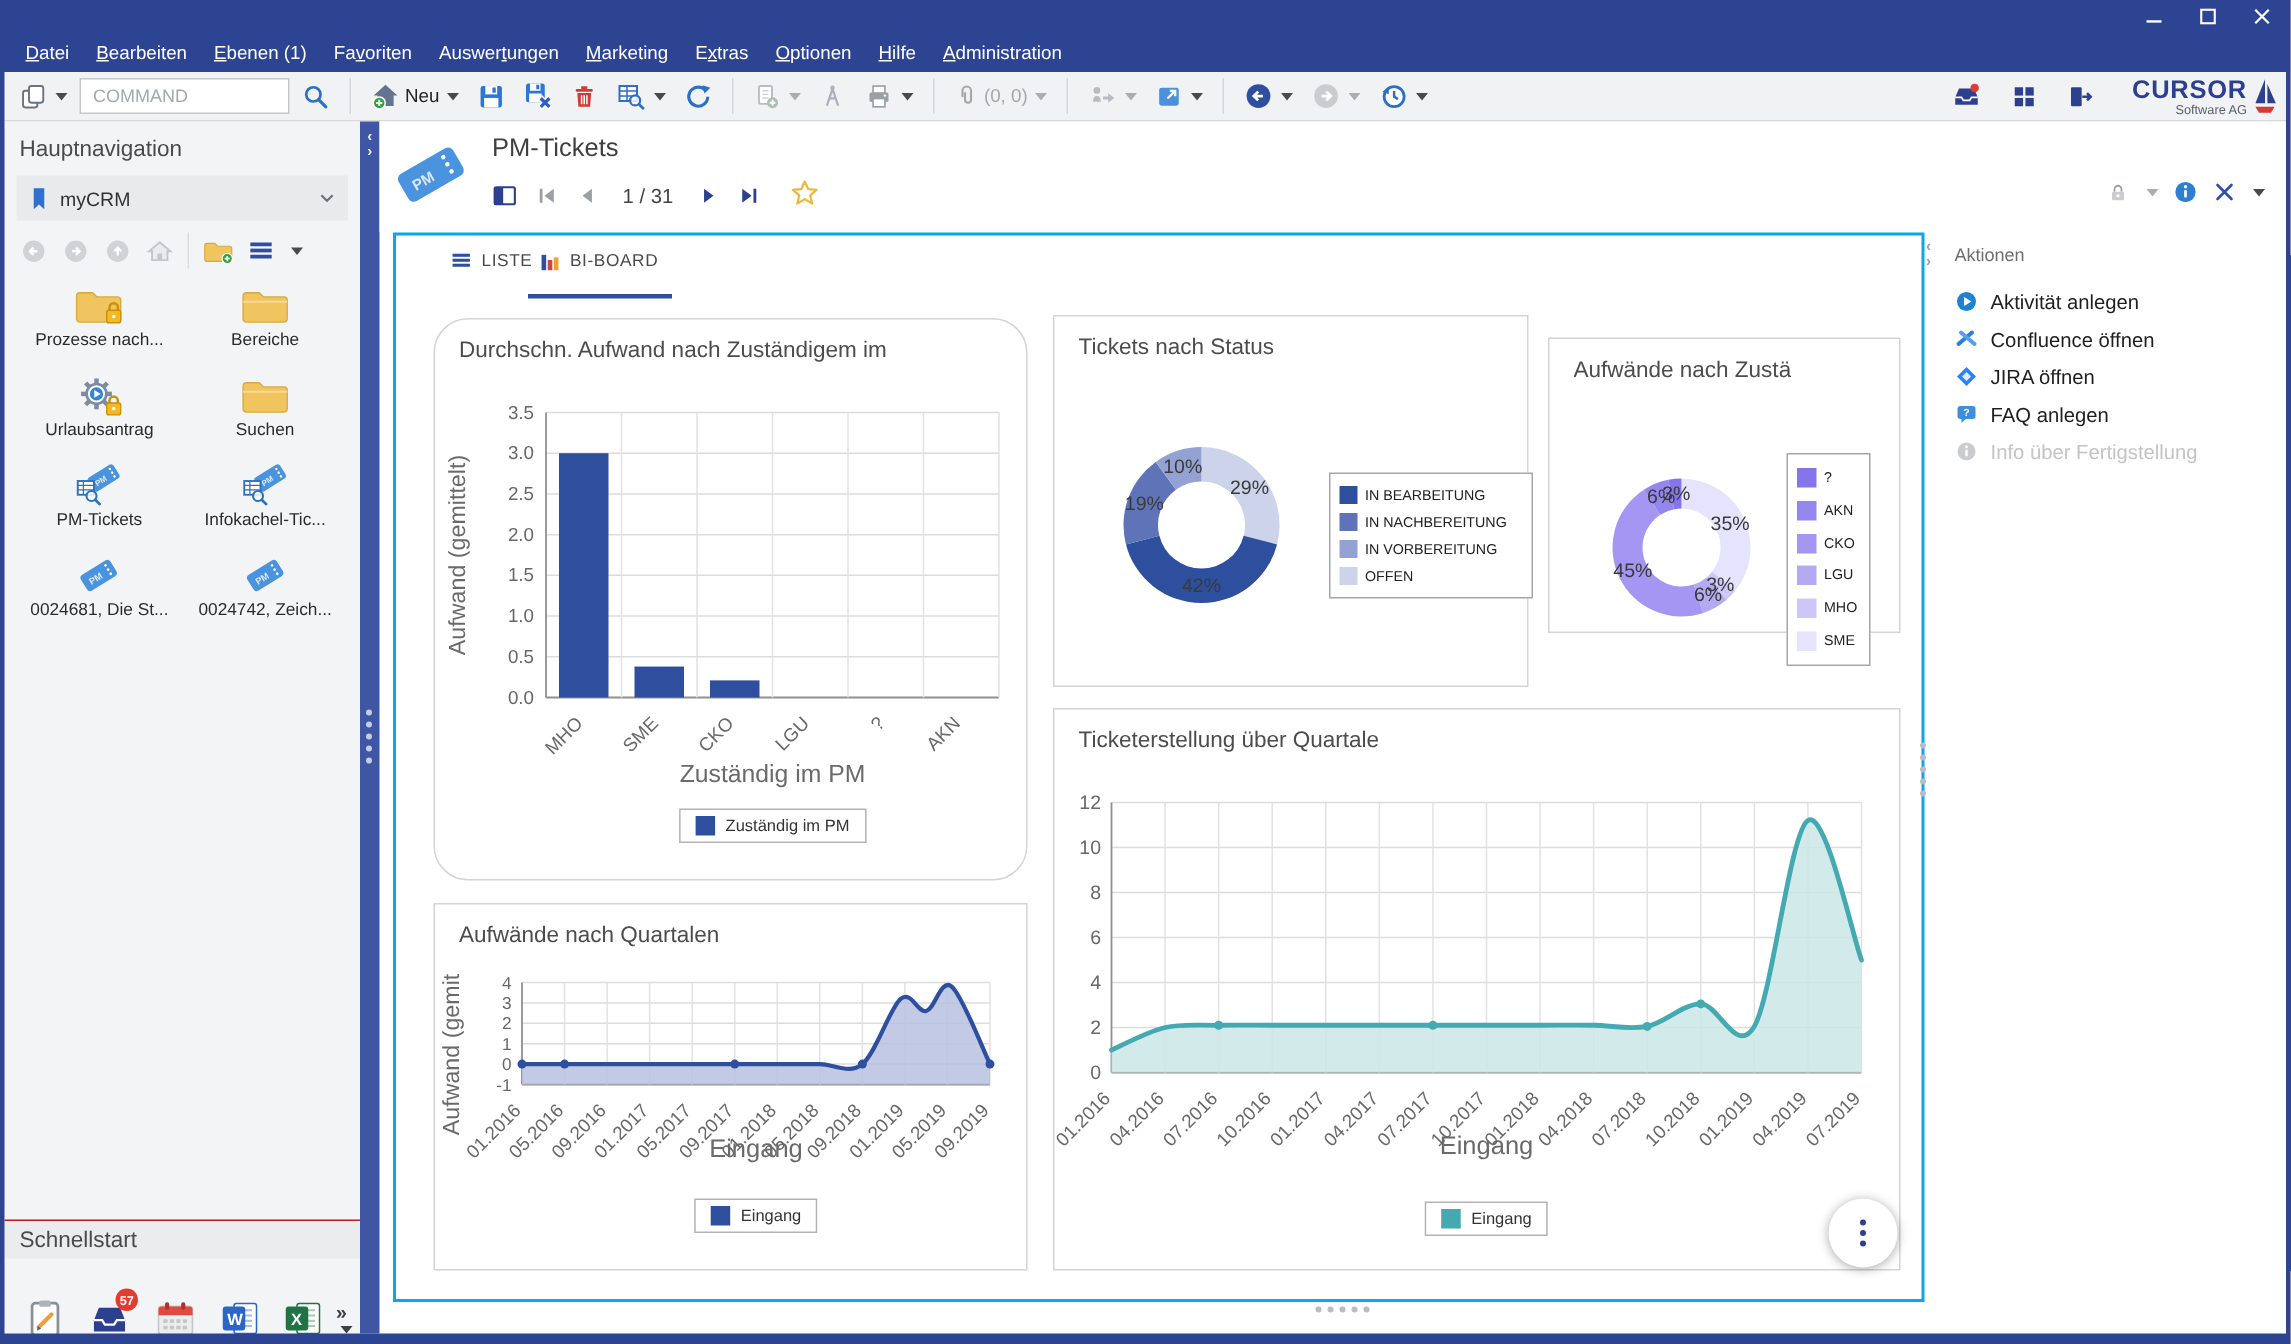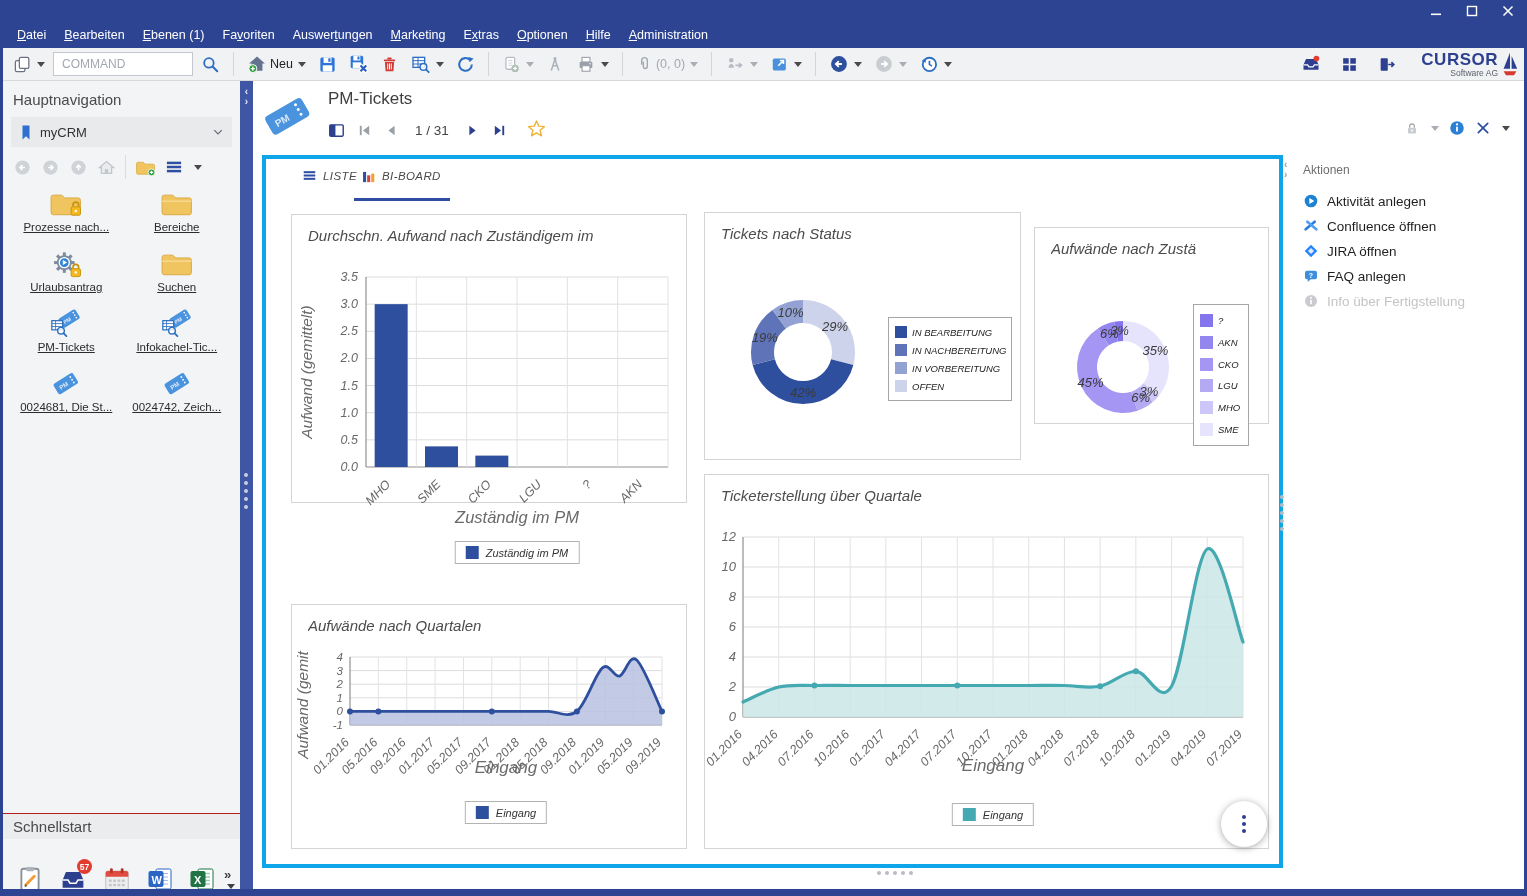--- a/index.html
+++ b/index.html
@@ -40,21 +40,21 @@
 
   
   .sidebar { position:absolute; left:3px; top:81px; width:237px; height:808px; background:#f3f4f5; }
   .sb-title { position:absolute; left:10px; top:10px; font-size:15px; color:#4a4a4a; }
   .sb-ws { position:absolute; left:8px; top:36px; width:221px; height:30px; background:#e9eaec; display:flex; align-items:center; padding:0 8px; gap:7px; }
   .sb-ws .lbl { font-size:13px; color:#333; flex:1; }
   .sb-nav { position:absolute; left:10px; top:72px; width:218px; height:28px; display:flex; align-items:center; gap:9px; }
   .sb-grid { position:absolute; left:8px; top:104px; width:221px; display:grid; grid-template-columns:1fr 1fr; row-gap:4px; }
   .sb-cell { height:56px; display:flex; flex-direction:column; align-items:center; justify-content:flex-start; padding-top:2px; cursor:default; }
   .sb-cell .ic { height:34px; }
-  .sb-cell .lbl { font-size:11.5px; color:#2b2b2b; margin-top:0; white-space:nowrap;text-decoration:underline; }
+  .sb-cell .lbl { font-size:11.5px; color:#2b2b2b; margin-top:0; white-space:nowrap; }
   .qs-head { position:absolute; left:0; top:732px; width:237px; height:26px; background:#ebecee; border-top:1px solid #b91c1c;
              font-size:15px; color:#4a4a4a; display:flex; align-items:center; padding-left:10px; }
   .qs-row { position:absolute; left:0; top:779px; width:212px; height:38px; display:flex; align-items:center; padding-left:14px; gap:8px; }
   .qs-item { position:relative; width:30px; height:30px; display:flex; align-items:center; justify-content:center; }
   .qs-sep { width:1px; height:24px; background:#dcdddf; }
   .qs-badge { position:absolute; right:-5px; top:-5px; min-width:15px; height:15px; border-radius:8px; background:#e23b30;
               color:#fff; font-size:8.5px; font-weight:bold; display:flex; align-items:center; justify-content:center; padding:0 2px; }
 
   
   .vsplit { position:absolute; left:240px; top:81px; width:13px; height:808px; background:#3e56a4; }
@@ -64,21 +64,21 @@
 
   
   .rec-head { position:absolute; left:253px; top:81px; width:1271px; height:74px; background:#fff; }
   .rec-title { position:absolute; left:75px; top:8px; font-size:17px; color:#3f3f3f; }
   .rec-ticket { position:absolute; left:8px; top:14px; }
   .pag { position:absolute; left:75px; top:38px; display:flex; align-items:flex-end; gap:12px; }
   .pag .txt { font-size:13.5px; color:#444; margin:0 4px; }
   .rec-tools { position:absolute; right:14px; top:38px; display:flex; align-items:center; gap:9px; }
 
   
-  .frame { position:absolute; left:262px; top:155px; width:1021px; height:713px; background:#fff; border:4px solid #0ea5e9;font-style:italic; }
+  .frame { position:absolute; left:262px; top:155px; width:1021px; height:713px; background:#fff; border:2px solid #0ea5e9; }
   .tabs { position:absolute; left:0; top:0; width:100%; height:44px; }
   .tab { position:absolute; top:10px; display:flex; align-items:center; gap:6px; font-size:11.5px; letter-spacing:.4px; color:#4a4a4a; cursor:default; }
   .tab-underline { position:absolute; top:39px; height:3px; background:#2d4ea3; }
   .panel { position:absolute; border:1px solid #d4d4d4; background:#fff; }
   .ptitle { position:absolute; left:16px; top:12px; font-size:15px; color:#4c4c4c; white-space:nowrap; overflow:hidden; max-width:92%; }
   .panel svg.chart { position:absolute; left:0; top:0; }
   .axis-legend { position:absolute; transform:translateX(-50%); border:1px solid #b3b3b3; background:#fff;
                  display:flex; align-items:center; gap:7px; padding:4px 10px; font-size:11px; color:#333; white-space:nowrap; }
   .axis-legend .sq { width:13px; height:13px; flex:0 0 auto; }
   .donut-legend { position:absolute; border:1px solid #a6a6a6; background:#fff; display:flex; flex-direction:column; justify-content:space-around; padding:5px 6px; }
@@ -712,21 +712,21 @@
             <svg width="15" height="14" viewBox="0 0 22 20">
               <rect x="3" y="4" width="4.5" height="15" fill="#2d4ea3"></rect>
               <rect x="9" y="9" width="4.5" height="10" fill="#d6433c"></rect>
               <rect x="15" y="6.5" width="4.5" height="12.5" fill="#f0a22e"></rect>
             </svg>
           </span>
           <span>BI-BOARD</span>
         </div>
         <div class="tab-underline" style="left: 88px; width: 96px;"></div>
       </div>
-    <div class="panel" style="left:25px; top:55px; width:396px; height:289px;">
+    <div class="panel" style="left:25px; top:55px; width:396px; height:375px;border-radius:23px;">
         <div class="ptitle">Durchschn. Aufwand nach Zuständigem im</div>
         <svg class="chart" width="394" height="373">
           <line x1="74" y1="252" x2="376" y2="252" stroke="#909090" stroke-width="1.2"></line>
           <text x="66" y="256" font-size="12.5" fill="#686868" text-anchor="end">0.0</text>
           <line x1="74" y1="224.85714285714286" x2="376" y2="224.85714285714286" stroke="#dcdcdc" stroke-width="1"></line>
           <text x="66" y="228.85714285714286" font-size="12.5" fill="#686868" text-anchor="end">0.5</text>
           <line x1="74" y1="197.71428571428572" x2="376" y2="197.71428571428572" stroke="#dcdcdc" stroke-width="1"></line>
           <text x="66" y="201.71428571428572" font-size="12.5" fill="#686868" text-anchor="end">1.0</text>
           <line x1="74" y1="170.57142857142856" x2="376" y2="170.57142857142856" stroke="#dcdcdc" stroke-width="1"></line>
           <text x="66" y="174.57142857142856" font-size="12.5" fill="#686868" text-anchor="end">1.5</text>
@@ -767,21 +767,21 @@
         <svg class="chart" width="315" height="246">
           <path d="M 98 87 A 52 52 0 0 1 148.36632437868883 151.93187413257243 L 126.0889116727303 146.2120067277808 A 29 29 0 0 0 98 110 Z" fill="#ccd3ea"></path>
           <path d="M 148.36632437868883 151.93187413257243 A 52 52 0 0 1 47.63367562131119 151.9318741325725 L 69.91108832726971 146.21200672778082 A 29 29 0 0 0 126.0889116727303 146.2120067277808 Z" fill="#2e4f9e"></path>
           <path d="M 47.63367562131119 151.9318741325725 A 52 52 0 0 1 67.43516688079139 96.93111629250274 L 80.95422768351827 115.53850716312652 A 29 29 0 0 0 69.91108832726971 146.21200672778082 Z" fill="#5f74b8"></path>
           <path d="M 67.43516688079139 96.93111629250274 A 52 52 0 0 1 97.99999999999999 87 L 98 110 A 29 29 0 0 0 80.95422768351827 115.53850716312652 Z" fill="#93a2d2"></path>
           <text x="130.00127800121547" y="118.17726432705444" font-size="13" fill="#3a3a3a" text-anchor="middle">29%</text>
           <text x="98.00000000000003" y="183.5" font-size="13" fill="#3a3a3a" text-anchor="middle">42%</text>
           <text x="59.89432885735386" y="129.28111423006573" font-size="13" fill="#3a3a3a" text-anchor="middle">19%</text>
           <text x="85.48481172781462" y="104.48221109004629" font-size="13" fill="#3a3a3a" text-anchor="middle">10%</text>
         </svg>
-        <div class="donut-legend" style="left: 183px; top: 104px; width: 124px; height: 84px;">
+        <div class="donut-legend" style="left: 183px; top: 104px; width: 136px; height: 84px;">
           <div class="dl-item">
             <span class="sq" style="width: 12px; height: 12px; background: rgb(46, 79, 158);"></span>
             <span class="lbl">IN BEARBEITUNG</span>
           </div>
           <div class="dl-item">
             <span class="sq" style="width: 12px; height: 12px; background: rgb(95, 116, 184);"></span>
             <span class="lbl">IN NACHBEREITUNG</span>
           </div>
           <div class="dl-item">
             <span class="sq" style="width: 12px; height: 12px; background: rgb(147, 162, 210);"></span>

